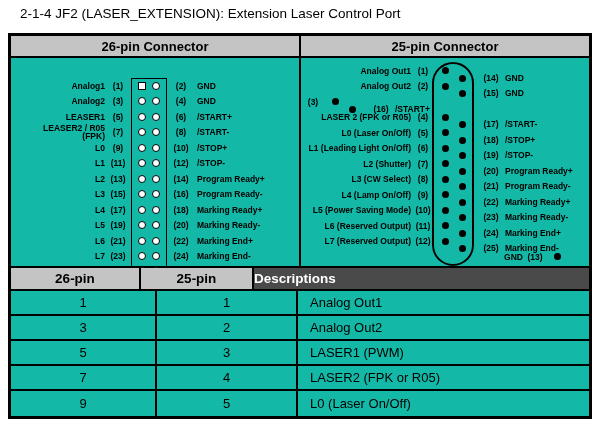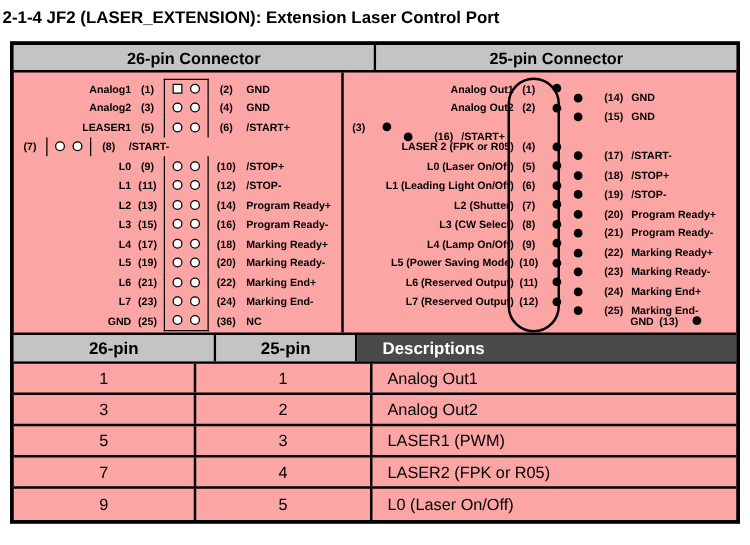--- a/index.html
+++ b/index.html
@@ -1,30 +1,30 @@
 <!DOCTYPE html>
 <html><head>
 <meta charset="utf-8">
 <style>
   * { box-sizing: border-box; margin: 0; padding: 0; }
   html, body { width: 600px; height: 436px; background: #ffffff; }
   body { font-family: "Liberation Sans", "DejaVu Sans", sans-serif; color: #000; position: relative; }
 
-  .title { position: absolute; left: 2px; top: 6px; font-size: 13.5px; font-weight: bold; }
-
-  .outer { position: absolute; left: 8px; top: 33px; width: 584px; border: 3px solid #000; background: #fca5a5; }
+  .title { position: absolute; left: 20px; top: 6px; font-size: 13.5px; font-weight: normal; }
+
+  .outer { position: absolute; left: 8px; top: 33px; width: 584px; border: 3px solid #000; background: #14b8a6; }
 
   
   .conn-headers { display: flex; height: 22px; border-bottom: 2px solid #000; }
   .conn-header { flex: 1; background: #c4c4c4; display: flex; align-items: center; justify-content: center; font-size: 13px; font-weight: bold; }
   .conn-header.left { border-right: 2px solid #000; }
 
   
   .conn-body { display: flex; height: 210px; border-bottom: 2px solid #000; }
-  .cell26 { width: 264px; border-right: 2px solid #000; padding-top: 5px; }
+  .cell26 { width: 290px; border-right: 2px solid #000; padding-top: 20px; }
   .cell25 { flex: 1; position: relative; padding-top: 5px; }
 
   .c26-row, .c25-row { display: flex; align-items: center; height: 15.5px; font-size: 8.5px; font-weight: bold; }
 
   .c26-llabel { width: 94px; text-align: right; line-height: 0.95; white-space: pre-line; }
   .c26-lnum { width: 26px; text-align: center; }
   .c26-pins { width: 36px; height: 100%; display: flex; align-items: center; justify-content: space-evenly; border-left: 1.5px solid #000; border-right: 1.5px solid #000; }
   .c26-pins.first { border-top: 1.5px solid #000; }
   .c26-pins.last { border-bottom: 1.5px solid #000; }
   .pin { width: 8px; height: 8px; border: 1px solid #000; border-radius: 50%; background: #fff; }
@@ -38,23 +38,23 @@
   .dot { position: absolute; width: 7px; height: 7px; border-radius: 50%; background: #000; left: 7px; top: 50%; margin-top: -3.5px; }
   .dot.r { left: 24px; margin-top: 4px; }
   .c25-rightwrap { display: flex; align-items: center; transform: translateY(7px); }
   .c25-rnum { width: 28px; text-align: center; }
   .c25-rlabel { width: 84px; text-align: left; }
   .oval { position: absolute; left: 131px; top: 4px; width: 42px; height: 204px; border: 2px solid #000; border-radius: 21px; }
 
   
   .map-header { display: flex; height: 23px; border-bottom: 2px solid #000; }
   .map-hcell { display: flex; align-items: center; justify-content: center; font-weight: bold; font-size: 13.5px; }
-  .map-h1 { width: 162px; background: #c4c4c4; border-right: 2px solid #000; }
+  .map-h1 { width: 130px; background: #c4c4c4; border-right: 2px solid #000; }
   .map-h2 { width: 113px; background: #c4c4c4; border-right: 2px solid #000; }
-  .map-h3 { flex: 1; background: #4a4a4a; color: #fff; justify-content: flex-start; padding-left: 20px; }
+  .map-h3 { flex: 1; background: #4a4a4a; color: #fff; justify-content: flex-start; padding-left: 0; }
 
   .map-row { display: flex; height: 25px; border-bottom: 2px solid #000; font-size: 13px; }
   .map-row:last-child { border-bottom: none; }
   .map-c { display: flex; align-items: center; }
   .map-c1 { width: 146px; justify-content: center; border-right: 2px solid #000; }
   .map-c2 { width: 141px; justify-content: center; border-right: 2px solid #000; }
   .map-c3 { flex: 1; padding-left: 12px; }
 </style>
 </head>
 <body>
@@ -95,20 +95,22 @@
             <span class="c26-llabel">LEASER1</span>
             <span class="c26-lnum">(5)</span>
             <span class="c26-pins">
               <span class="pin"></span>
               <span class="pin"></span>
             </span>
             <span class="c26-rnum">(6)</span>
             <span class="c26-rlabel">/START+</span>
           </div>
           <div class="c26-row">
+            <span class="c26-llabel">LEASER2 / R05
+(FPK)</span>
             <span class="c26-lnum">(7)</span>
             <span class="c26-pins">
               <span class="pin"></span>
               <span class="pin"></span>
             </span>
             <span class="c26-rnum">(8)</span>
             <span class="c26-rlabel">/START-</span>
           </div>
           <div class="c26-row">
             <span class="c26-llabel">L0</span>

